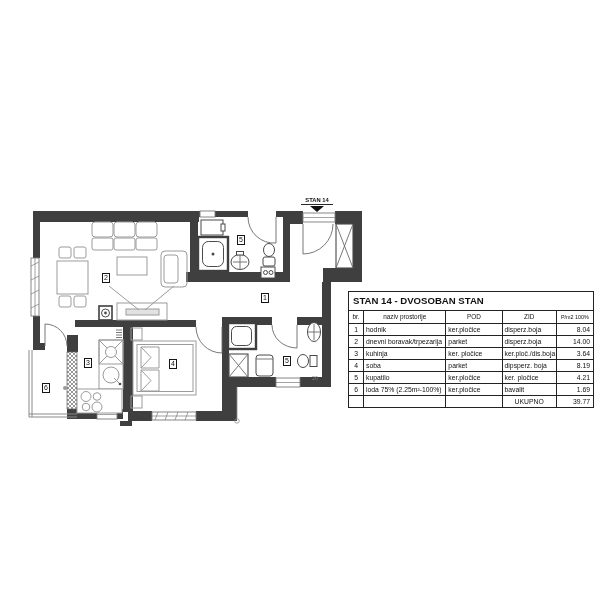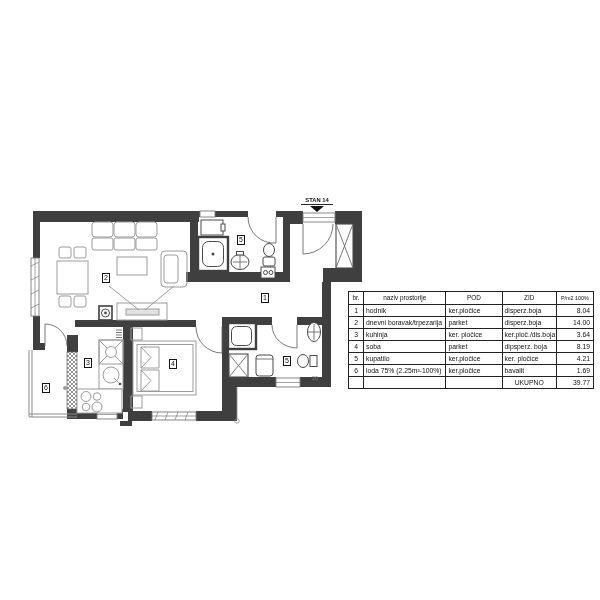--- a/index.html
+++ b/index.html
@@ -268,20 +268,23 @@
 <table id="aptTable">
   <colgroup>
     <col class="colbr">
         <col class="colnaziv">
         <col class="colpod">
         <col class="colzid">
         <col class="colpm">
   </colgroup>
   <tbody>
   <tr>
+    <td class="title" colspan="5">STAN  14 - DVOSOBAN STAN</td>
+  </tr>
+  <tr>
     <td class="hdr">br.</td>
     <td class="hdr">naziv prostorije</td>
     <td class="hdr">POD</td>
     <td class="hdr">ZID</td>
     <td class="hdr small">P/m2 100%</td>
   </tr>
   <tr>
     <td class="num">1</td>
     <td>hodnik</td>
     <td>ker.pločice</td>

